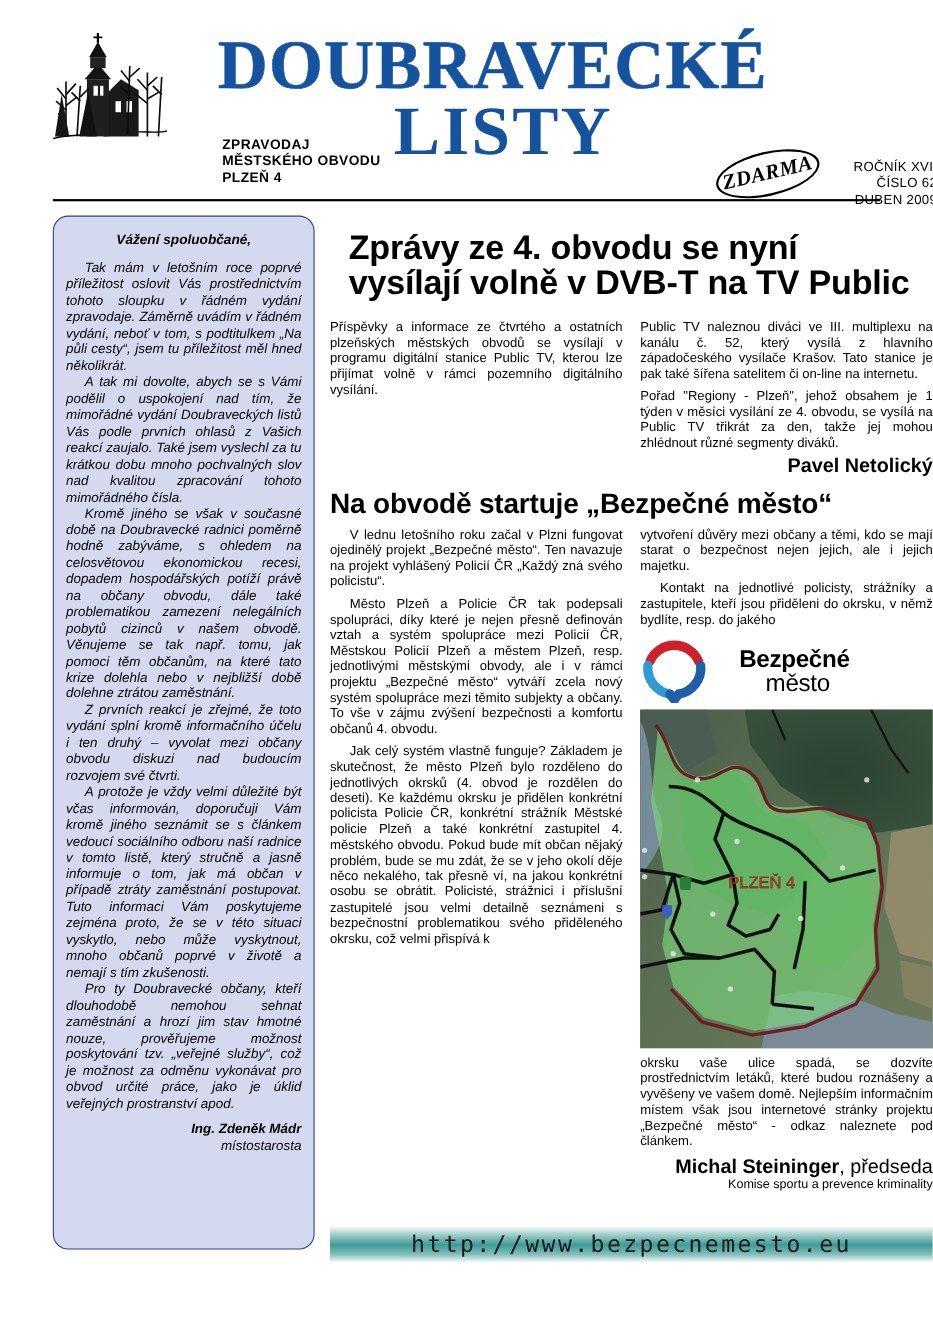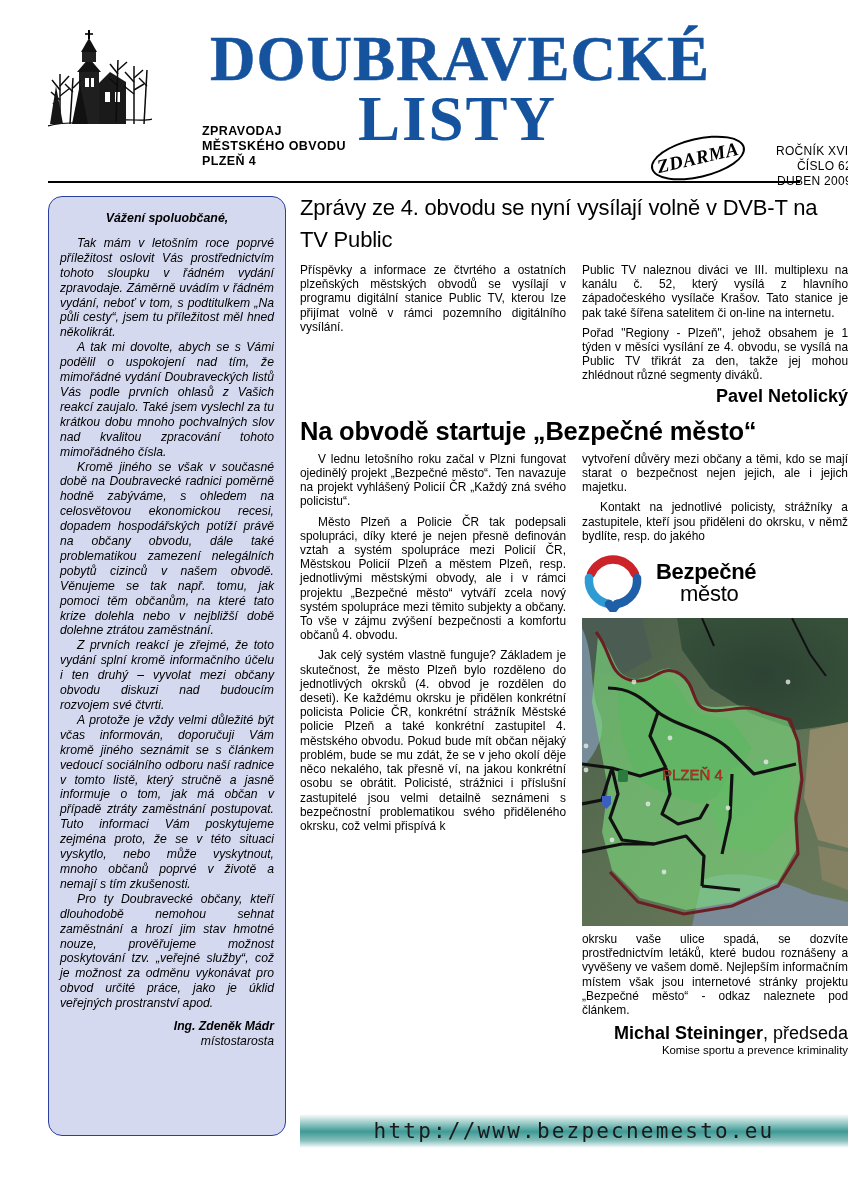--- a/index.html
+++ b/index.html
@@ -33,21 +33,21 @@
   }
   .mast-line1{
     font-family:"Liberation Serif", serif;
     font-weight:bold;
     font-size:63px;
     line-height:62px;
     letter-spacing:1px;
     color:#16539e;
     -webkit-text-stroke:0.5px #16539e;
     white-space:nowrap;
-    position:absolute;left:12px;top:6px;
+    position:absolute;left:0;top:6px;
   }
   .mast-line2{
     font-family:"Liberation Serif", serif;
     font-weight:bold;
     font-size:63px;
     line-height:62px;
     letter-spacing:2px;
     color:#16539e;
     white-space:nowrap;
     position:absolute;left:160px;top:66px;
@@ -113,23 +113,23 @@
   }
   .sb-role{
     text-align:right;font-style:italic;
   }
 
   
   .main{
     position:absolute;left:300px;top:192px;width:548px;
   }
   h1.head{
-    margin:0;
-    font-size:22px;
-    font-weight:normal;
+    margin:17px;
+    font-size:31px;
+    font-weight:bold;
     line-height:32px;
     letter-spacing:-0.2px;
     color:#000;
   }
   h1.head2{
     margin:0;
     font-size:25.5px;
     font-weight:bold;
     line-height:29px;
     letter-spacing:-0.2px;
@@ -160,21 +160,21 @@
     width:266px;float:left;
   }
   .art2 .colR{
     width:266px;float:right;padding-left:14px;
   }
   .clearfix::after{content:"";display:block;clear:both;}
 
   
   .bm-logo{
     width:266px;height:62px;position:relative;margin:9px 0 4px 0;
-    display:flex;align-items:center;
+    display:flex;align-items:center;gap:16px;
   }
   .bm-mark{width:62px;height:58px;position:relative;flex:0 0 62px;}
   .bm-text{
     margin-left:12px;
     font-size:22px;line-height:22px;font-weight:bold;letter-spacing:-0.3px;
   }
   .bm-text .l2{font-weight:normal;font-size:22px;margin-left:24px;}
 
   
   .map{

